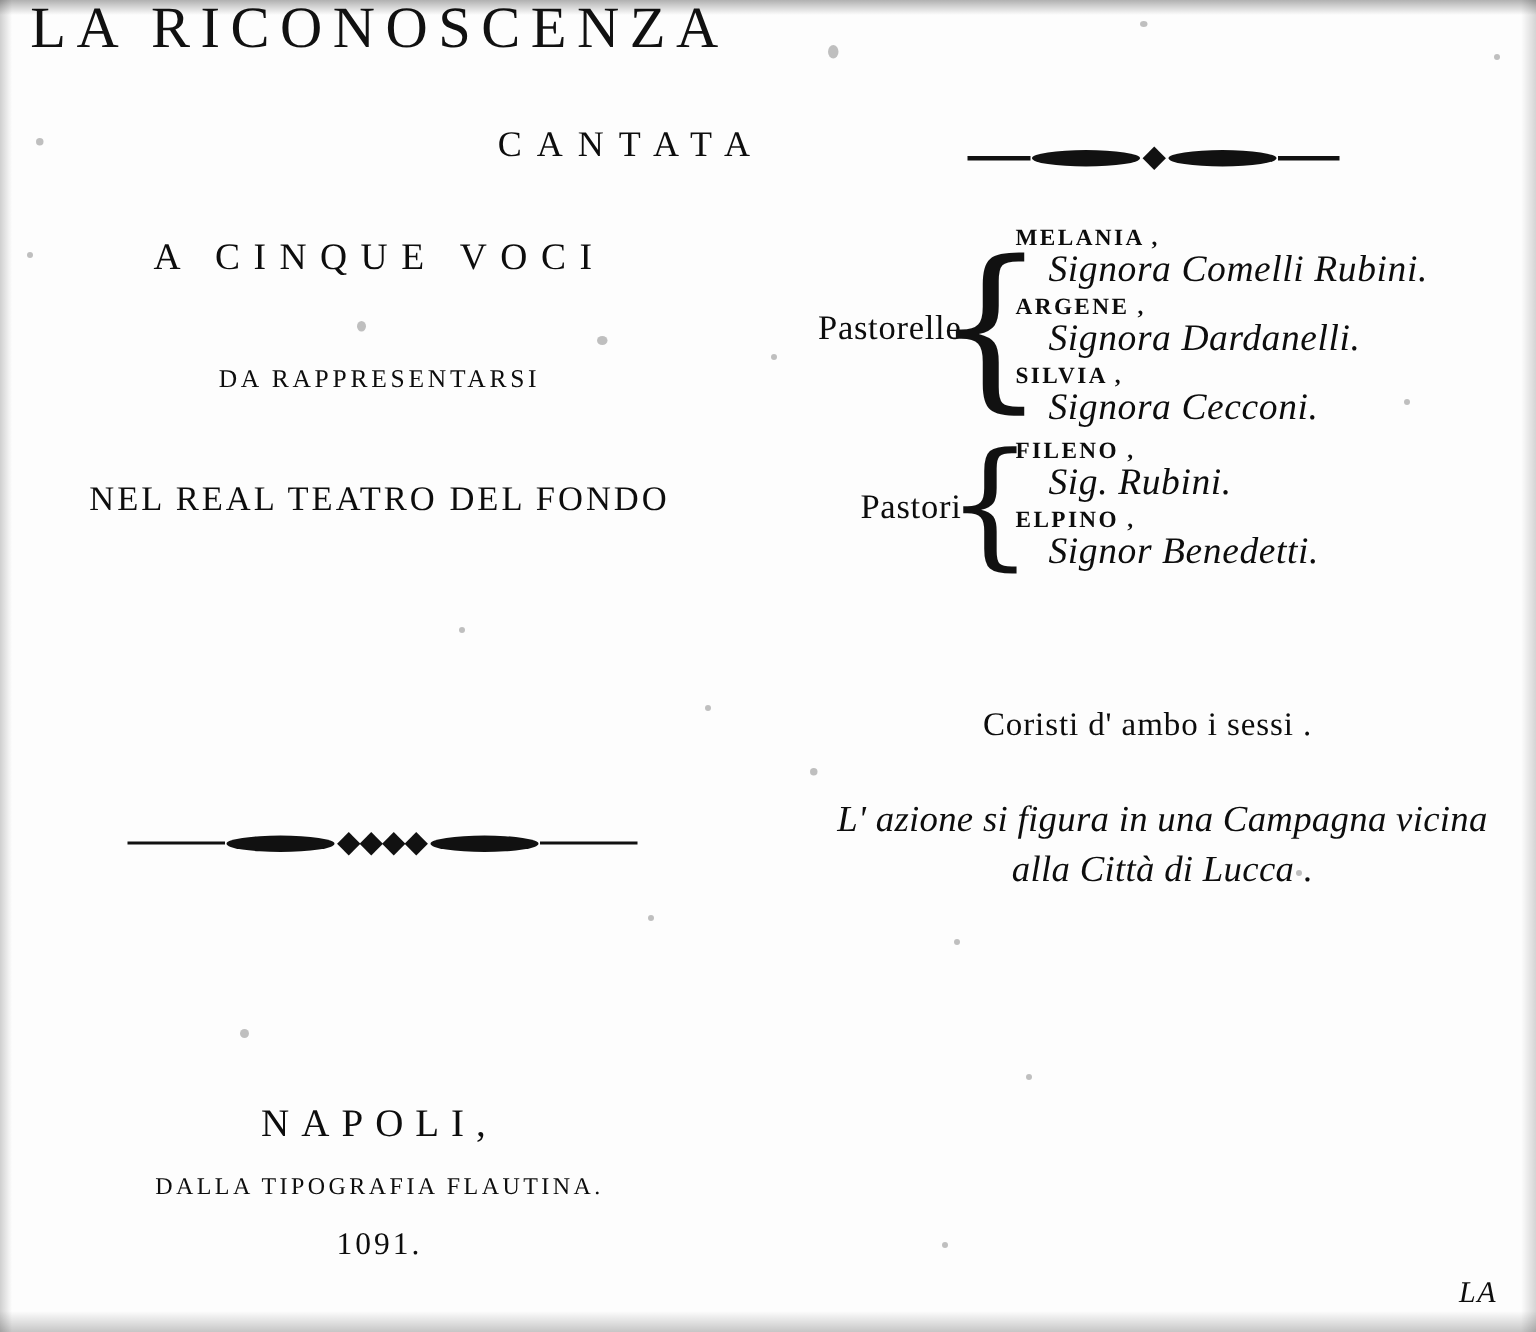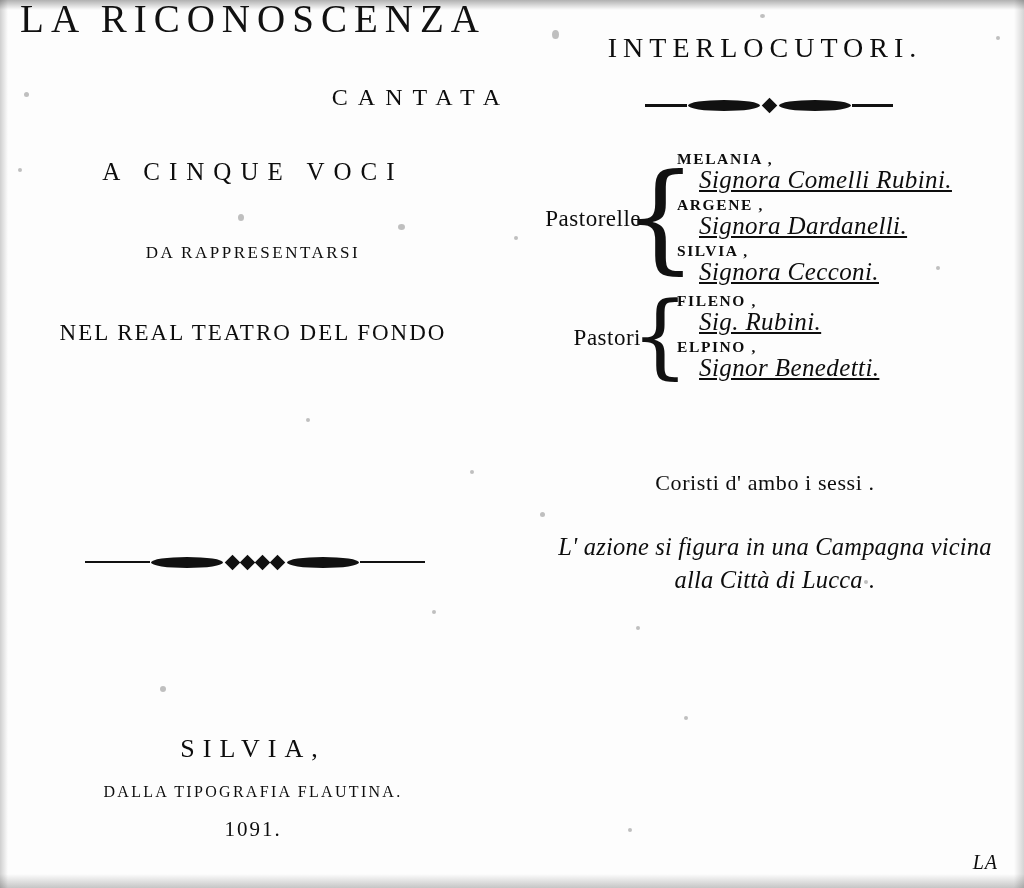--- a/index.html
+++ b/index.html
@@ -218,21 +218,20 @@
     letter-spacing: 1.6px;
     padding-left: 4px;
     font-weight: bold;
   }
   .role-singer {
     font-size: 25px;
     font-style: italic;
     letter-spacing: .4px;
     padding-left: 26px;
     margin-top: -2px;
-    text-decoration: underline;
   }
   .chorus-note {
     position: absolute;
     top: 470px; left: 506px; width: 518px;
     text-align: center;
     font-size: 22px;
     letter-spacing: .6px;
   }
   .setting-note {
     position: absolute;
@@ -275,34 +274,33 @@
       <div class="orn-diamonds">
         <div class="orn-diamond"></div>
         <div class="orn-diamond"></div>
         <div class="orn-diamond"></div>
         <div class="orn-diamond"></div>
       </div>
       <div class="orn-spindle"></div>
       <div class="orn-line thin"></div>
     </div>
 
-    <div class="imprint-city">SILVIA,</div>
+    <div class="imprint-city">NAPOLI,</div>
 
     <div class="imprint-press">DALLA  TIPOGRAFIA  FLAUTINA.</div>
 
     <div class="imprint-year">1091.</div>
   </div>
 
   <div class="col col-right"></div>
 
   <div class="partial-top-rule">
     
   </div>
 
-  <div class="interlocutori-heading">INTERLOCUTORI.</div>
 
   <div class="ornament orn-right-top">
     <div class="orn-line"></div>
     <div class="orn-spindle"></div>
     <div class="orn-diamonds">
       <div class="orn-diamond"></div>
     </div>
     <div class="orn-spindle"></div>
     <div class="orn-line"></div>
   </div>

